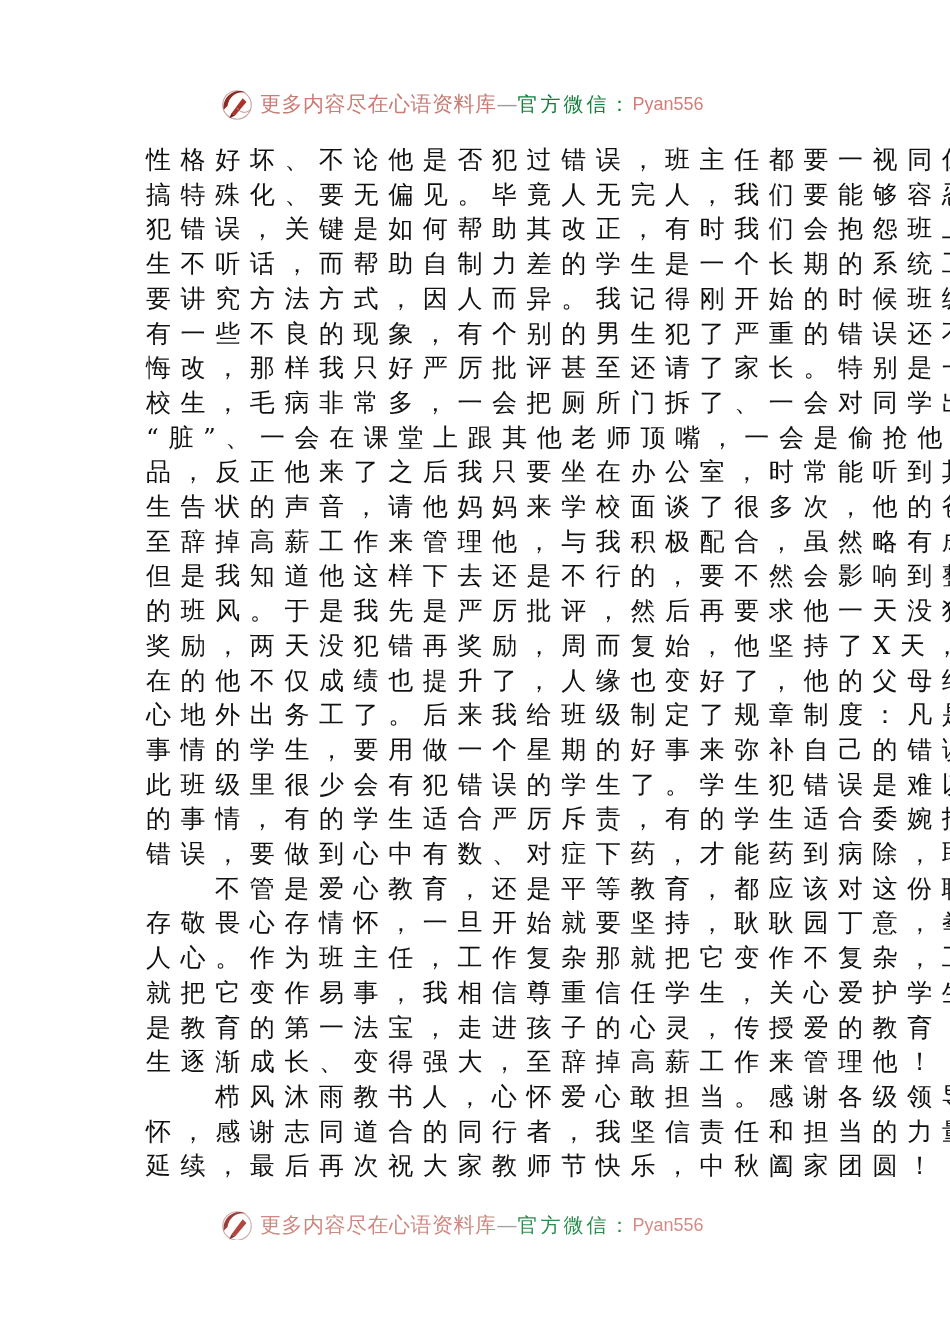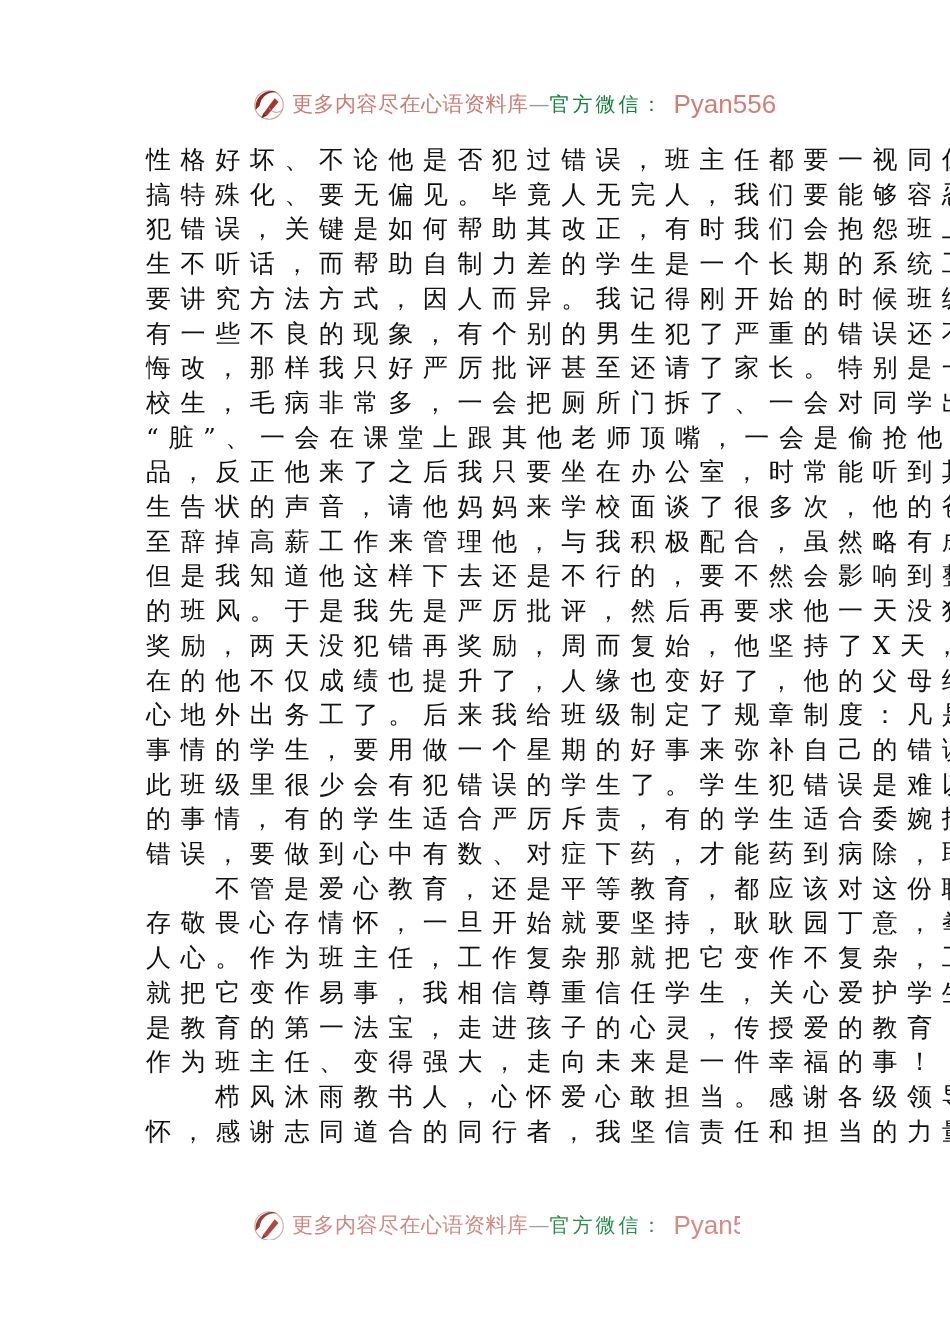--- a/index.html
+++ b/index.html
@@ -1,29 +1,29 @@
 <!DOCTYPE html>
 <html><head>
   <meta charset="utf-8">
   <style>
     html, body { margin: 0; padding: 0; background: #ffffff; }
     body { width: 950px; height: 1344px; position: relative; overflow: hidden; }
     .watermark {
-      position: absolute; left: 250px; width: 490px; height: 40px;
+      position: absolute; left: 218px; width: 490px; height: 40px;
       display: flex; align-items: center; white-space: nowrap;
     }
     .watermark.top { top: 84px; }
     .watermark.bottom { top: 1206px; height: 34px; overflow: hidden; }
     .watermark.bottom .wm-inner { margin-top: 4px; opacity: 0.9; }
     .wm-inner { display: flex; align-items: center; }
     .logo { width: 38px; height: 38px; margin-right: 4px; flex: none; }
     .wm-red { color: #c97c74; font-family: "DejaVu Serif", serif; font-size: 21px; letter-spacing: 0.5px; }
     .wm-dash { color: #9a9a9a; font-family: "DejaVu Serif", serif; font-size: 21px; }
     .wm-gray { color: #15803d; font-family: "DejaVu Serif", serif; font-size: 20px; letter-spacing: 3px; }
-    .wm-id { color: #cf7f78; font-family: "Liberation Sans", sans-serif; font-size: 26px; margin-left: 9px; }
+    .wm-id { color: #cf7f78; font-family: "Liberation Sans", sans-serif; font-size: 18px; margin-left: 0; }
     .content {
       position: absolute; left: 146px; top: 143px; width: 668px;
       font-family: "DejaVu Serif", serif; font-size: 25px; letter-spacing: 9.6px;
       line-height: 34.7px; color: #111111;
     }
     .para { margin: 0; text-align: justify; text-align-last: left; }
     .line { display: block; white-space: nowrap; }
   </style>
 </head>
 <body>
@@ -67,25 +67,26 @@
     <span class="line">此班级里很少会有犯错误的学生了。学生犯错误是难以避免</span>
     <span class="line">的事情，有的学生适合严厉斥责，有的学生适合委婉指出其</span>
     <span class="line">错误，要做到心中有数、对症下药，才能药到病除，取得良</span>
   </p>
   <p class="para">
     <span class="line" style="padding-left:69px">不管是爱心教育，还是平等教育，都应该对这份职业心</span>
     <span class="line">存敬畏心存情怀，一旦开始就要坚持，耿耿园丁意，拳拳育</span>
     <span class="line">人心。作为班主任，工作复杂那就把它变作不复杂，工作难</span>
     <span class="line">就把它变作易事，我相信尊重信任学生，关心爱护学生一定</span>
     <span class="line">是教育的第一法宝，走进孩子的心灵，传授爱的教育，让学</span>
-    <span class="line">作为班主任、变得强大，走向未来是一件幸福的事！</span>
+    <span class="line">生逐渐成长、变得强大，至辞掉高薪工作来管理他！</span>
   </p>
   <p class="para">
     <span class="line" style="padding-left:69px">栉风沐雨教书人，心怀爱心敢担当。感谢各级领导的关</span>
     <span class="line">怀，感谢志同道合的同行者，我坚信责任和担当的力量必会</span>
+    <span class="line">延续，最后再次祝大家教师节快乐，中秋阖家团圆！</span>
   </p>
 </div>
 
 <div class="watermark bottom">
   <div class="wm-inner">
     <svg class="logo" viewBox="0 0 40 40">
       <circle cx="20" cy="21" r="15" fill="none" stroke="#c8a6a2" stroke-width="1.2"></circle>
       <path d="M6 26 C 4 12, 18 2, 30 8 C 22 6, 12 10, 10 22 Z" fill="#8e2a24"></path>
       <path d="M14 30 L26 14 L30 18 L18 32 Z" fill="#a8342c"></path>
       <path d="M14 30 L12 35 L18 32 Z" fill="#6e1e1a"></path>

